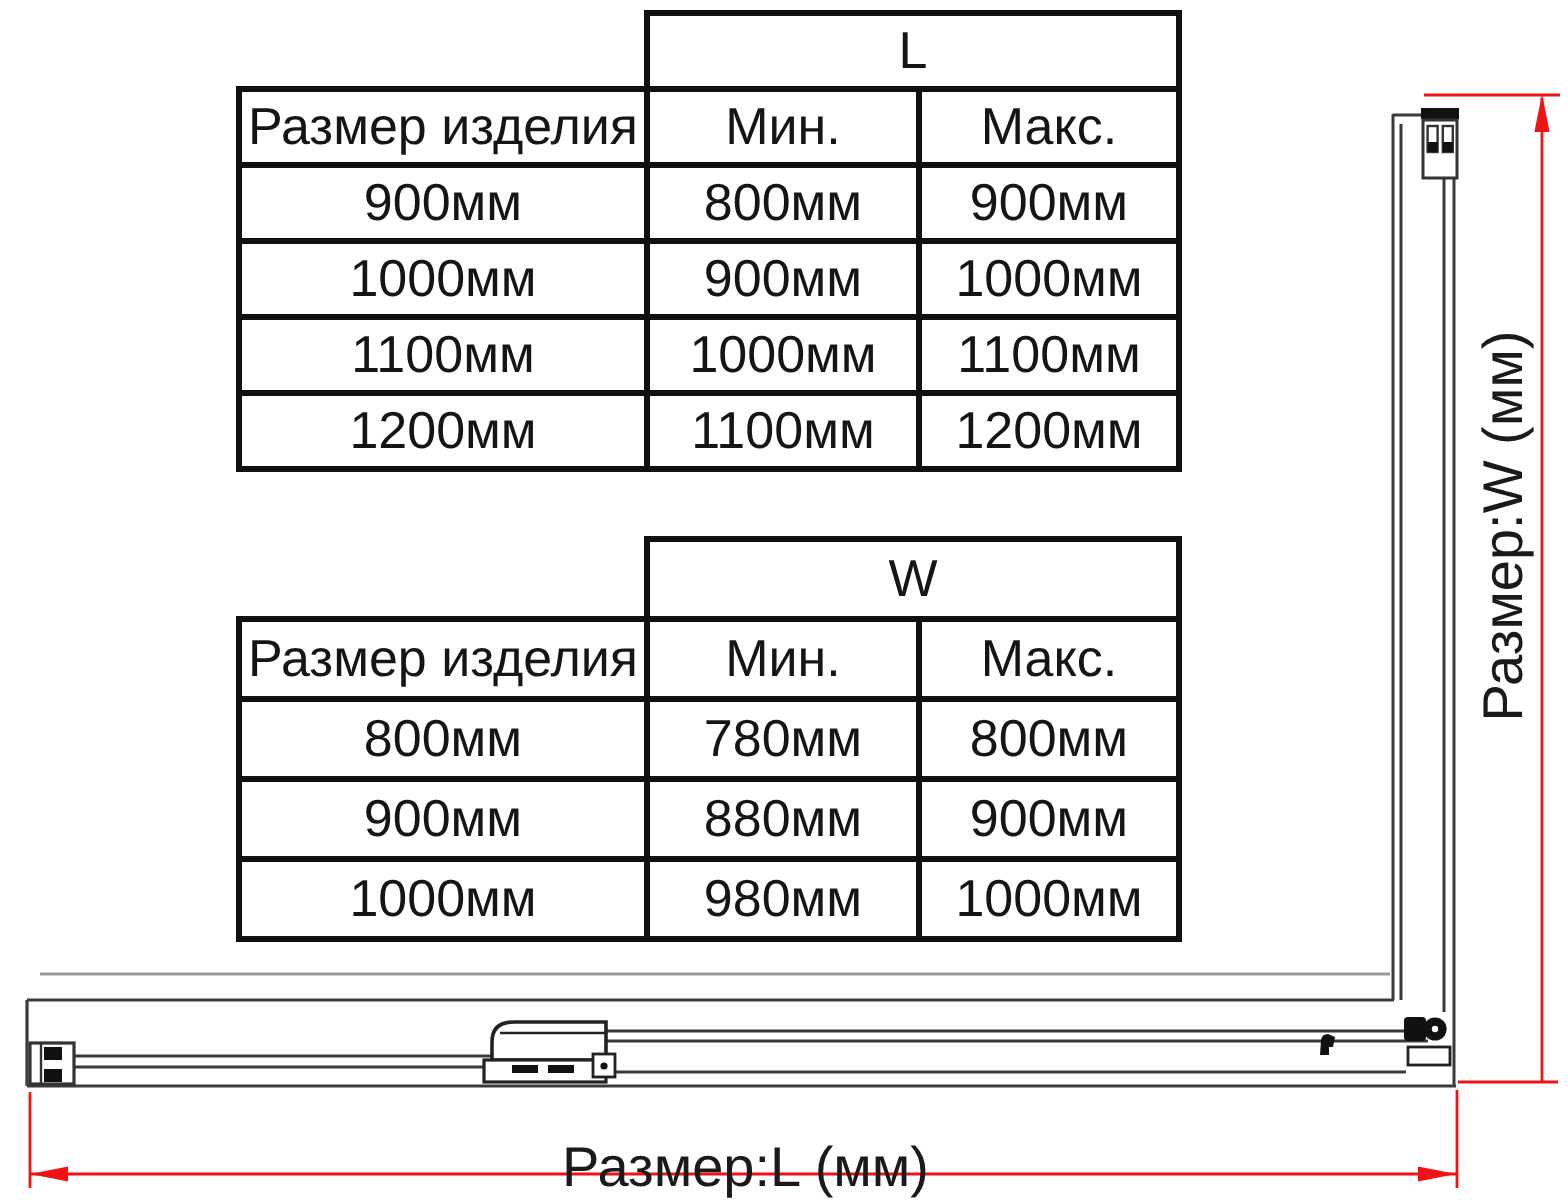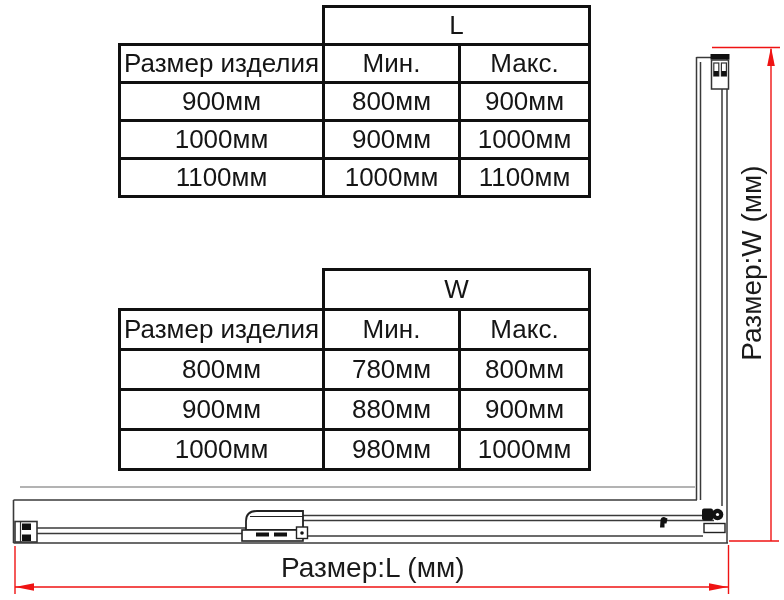--- a/index.html
+++ b/index.html
@@ -73,20 +73,25 @@
       <tr>
         <td>1000мм</td>
         <td>900мм</td>
         <td>1000мм</td>
       </tr>
       <tr>
         <td>1100мм</td>
         <td>1000мм</td>
         <td>1100мм</td>
       </tr>
+      <tr>
+        <td>1200мм</td>
+        <td>1100мм</td>
+        <td>1200мм</td>
+      </tr>
     </tbody>
 </table>
 
 <table class="size-table" id="table-w">
   <colgroup>
       <col style="width:204px">
       <col style="width:136px">
       <col style="width:130px">
     </colgroup>
   <tbody>
@@ -185,15 +190,15 @@
     <path d="M729 541 H779"></path>
     <path d="M771 49 V541"></path>
   </g>
   <g fill="#ef1313">
     <polygon points="15,587 34,583.3 34,590.7"></polygon>
     <polygon points="728,587 709,583.3 709,590.7"></polygon>
     <polygon points="771,47 767.2,66 774.8,66"></polygon>
   </g>
 </svg>
 
-<div class="dim-label" id="label-l" style="left:281px;top:552px;">Размер:L (мм)</div>
+<div class="dim-label" id="label-l" style="left:281px;top:568px;">Размер:L (мм)</div>
 
 <div class="dim-label" id="label-w" style="left:651px;top:248px;">Размер:W (мм)</div>
 
 </body></html>

